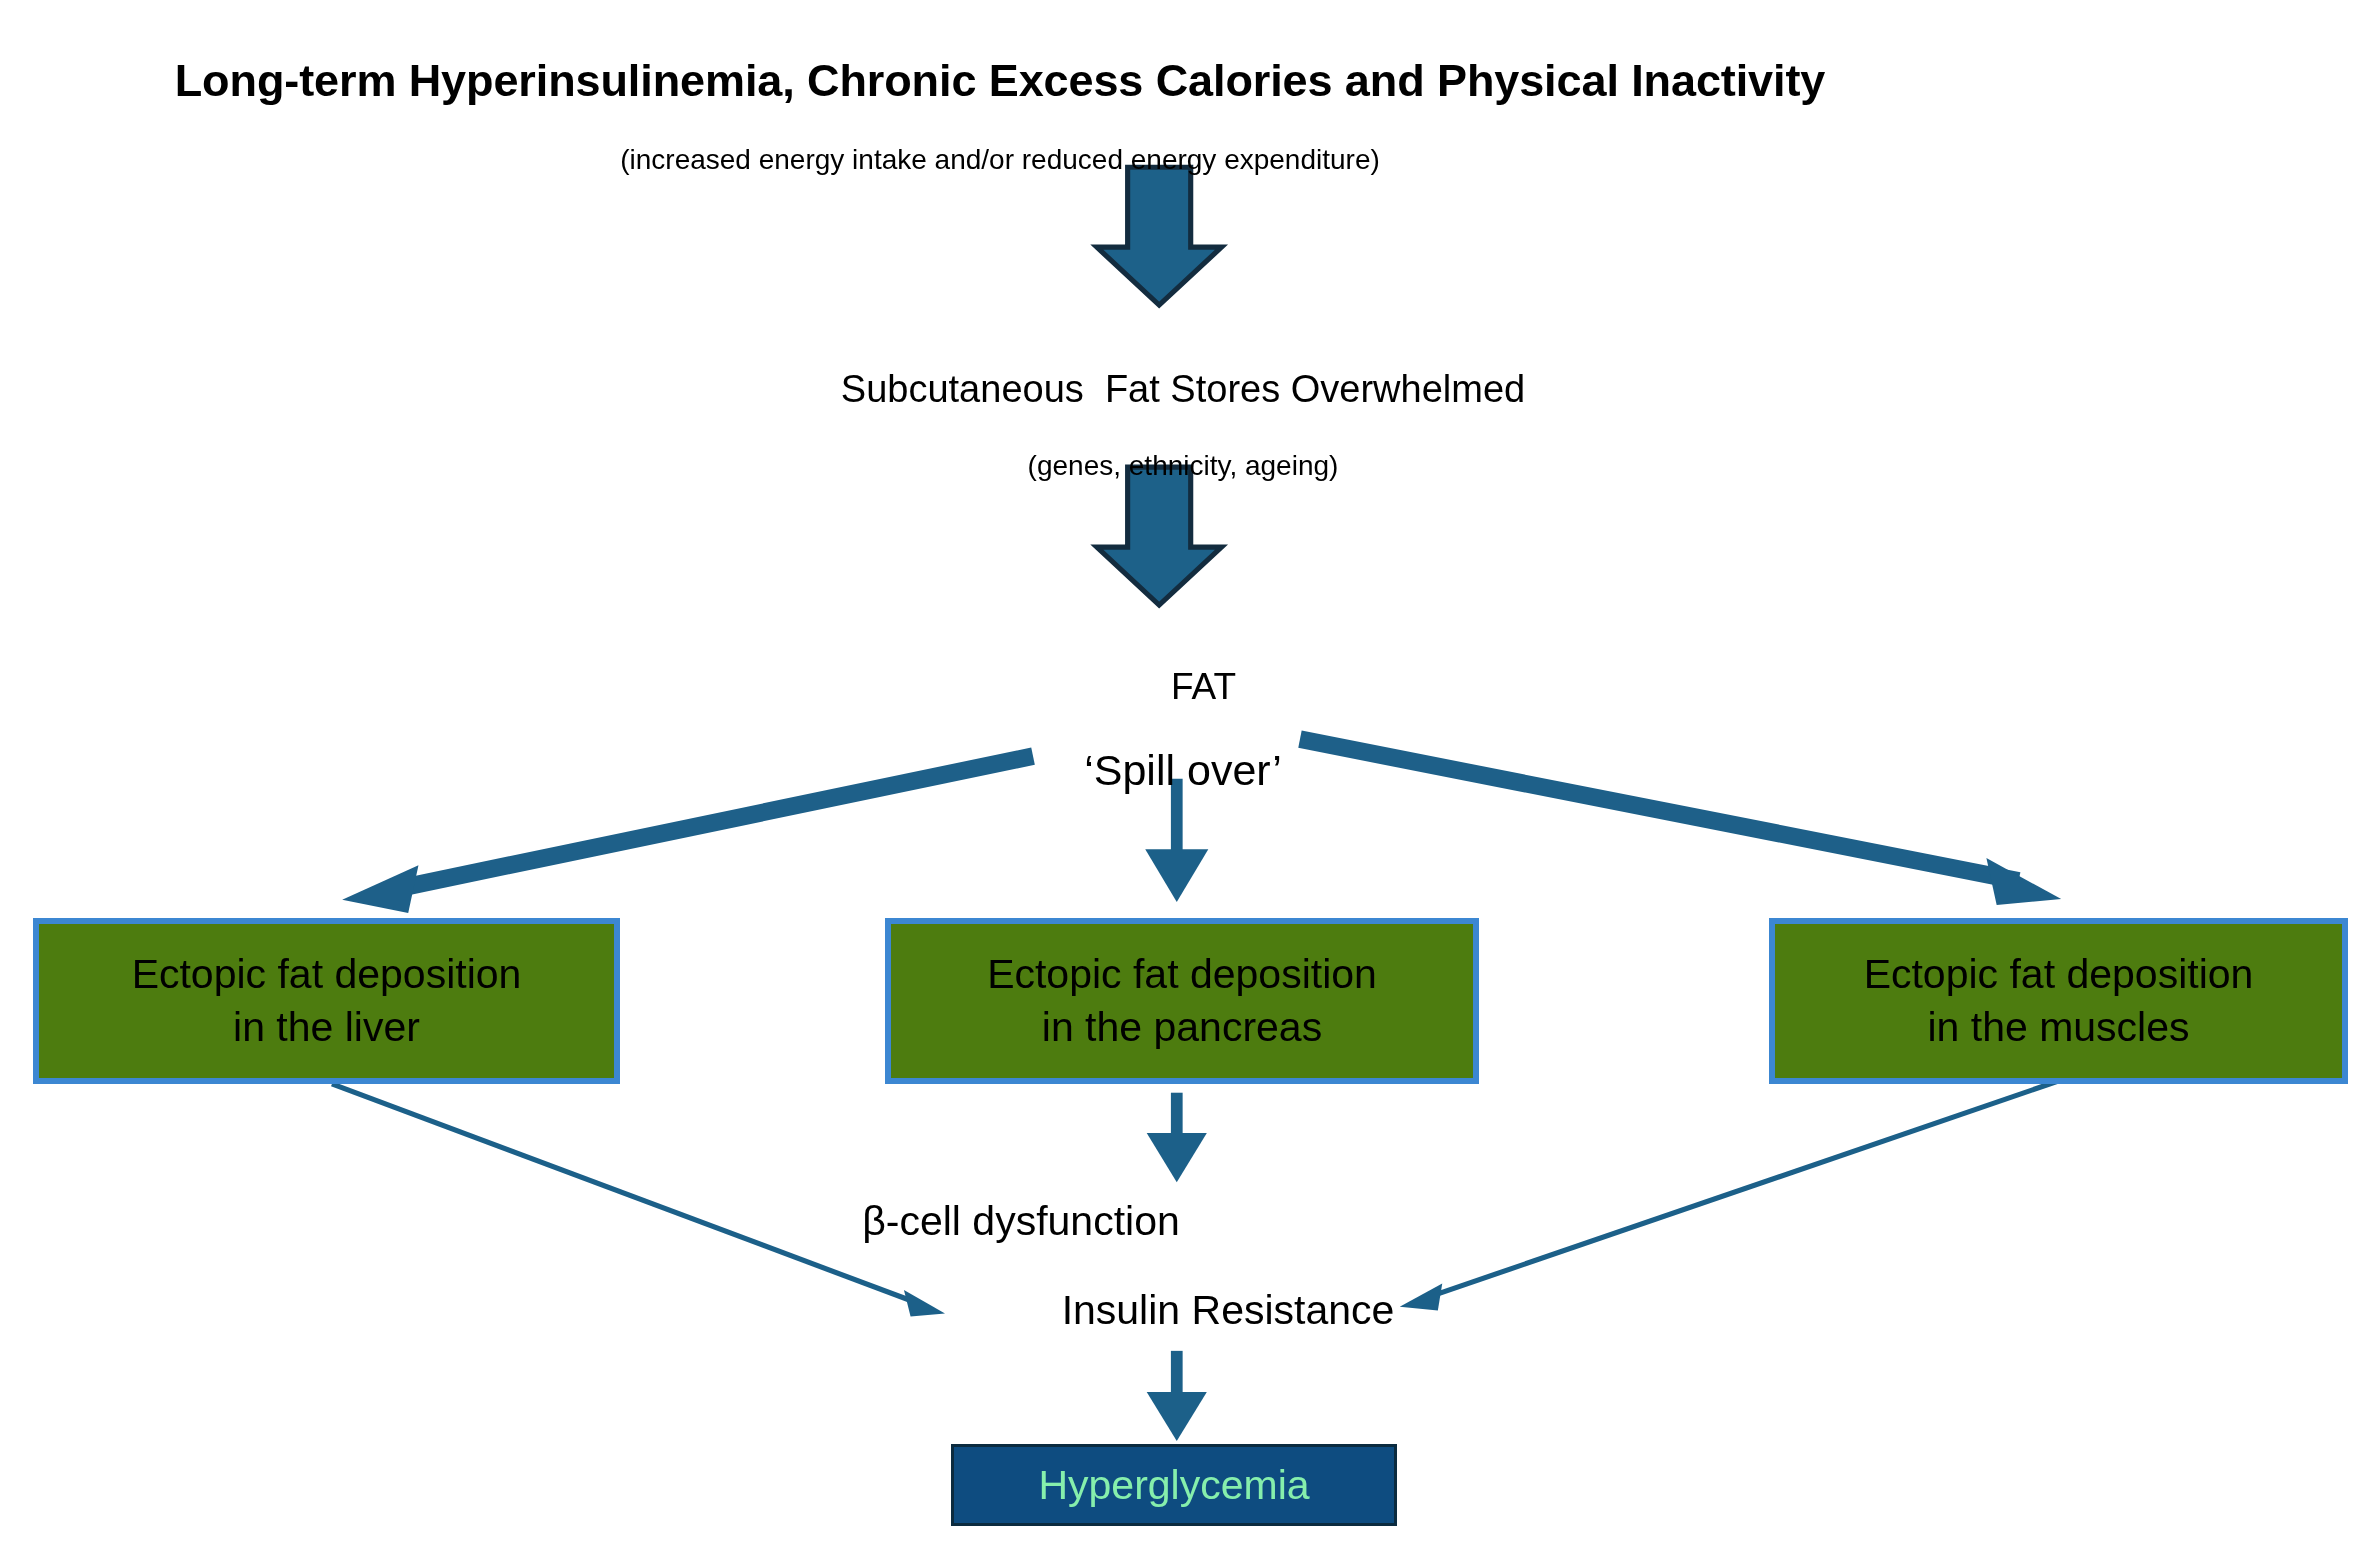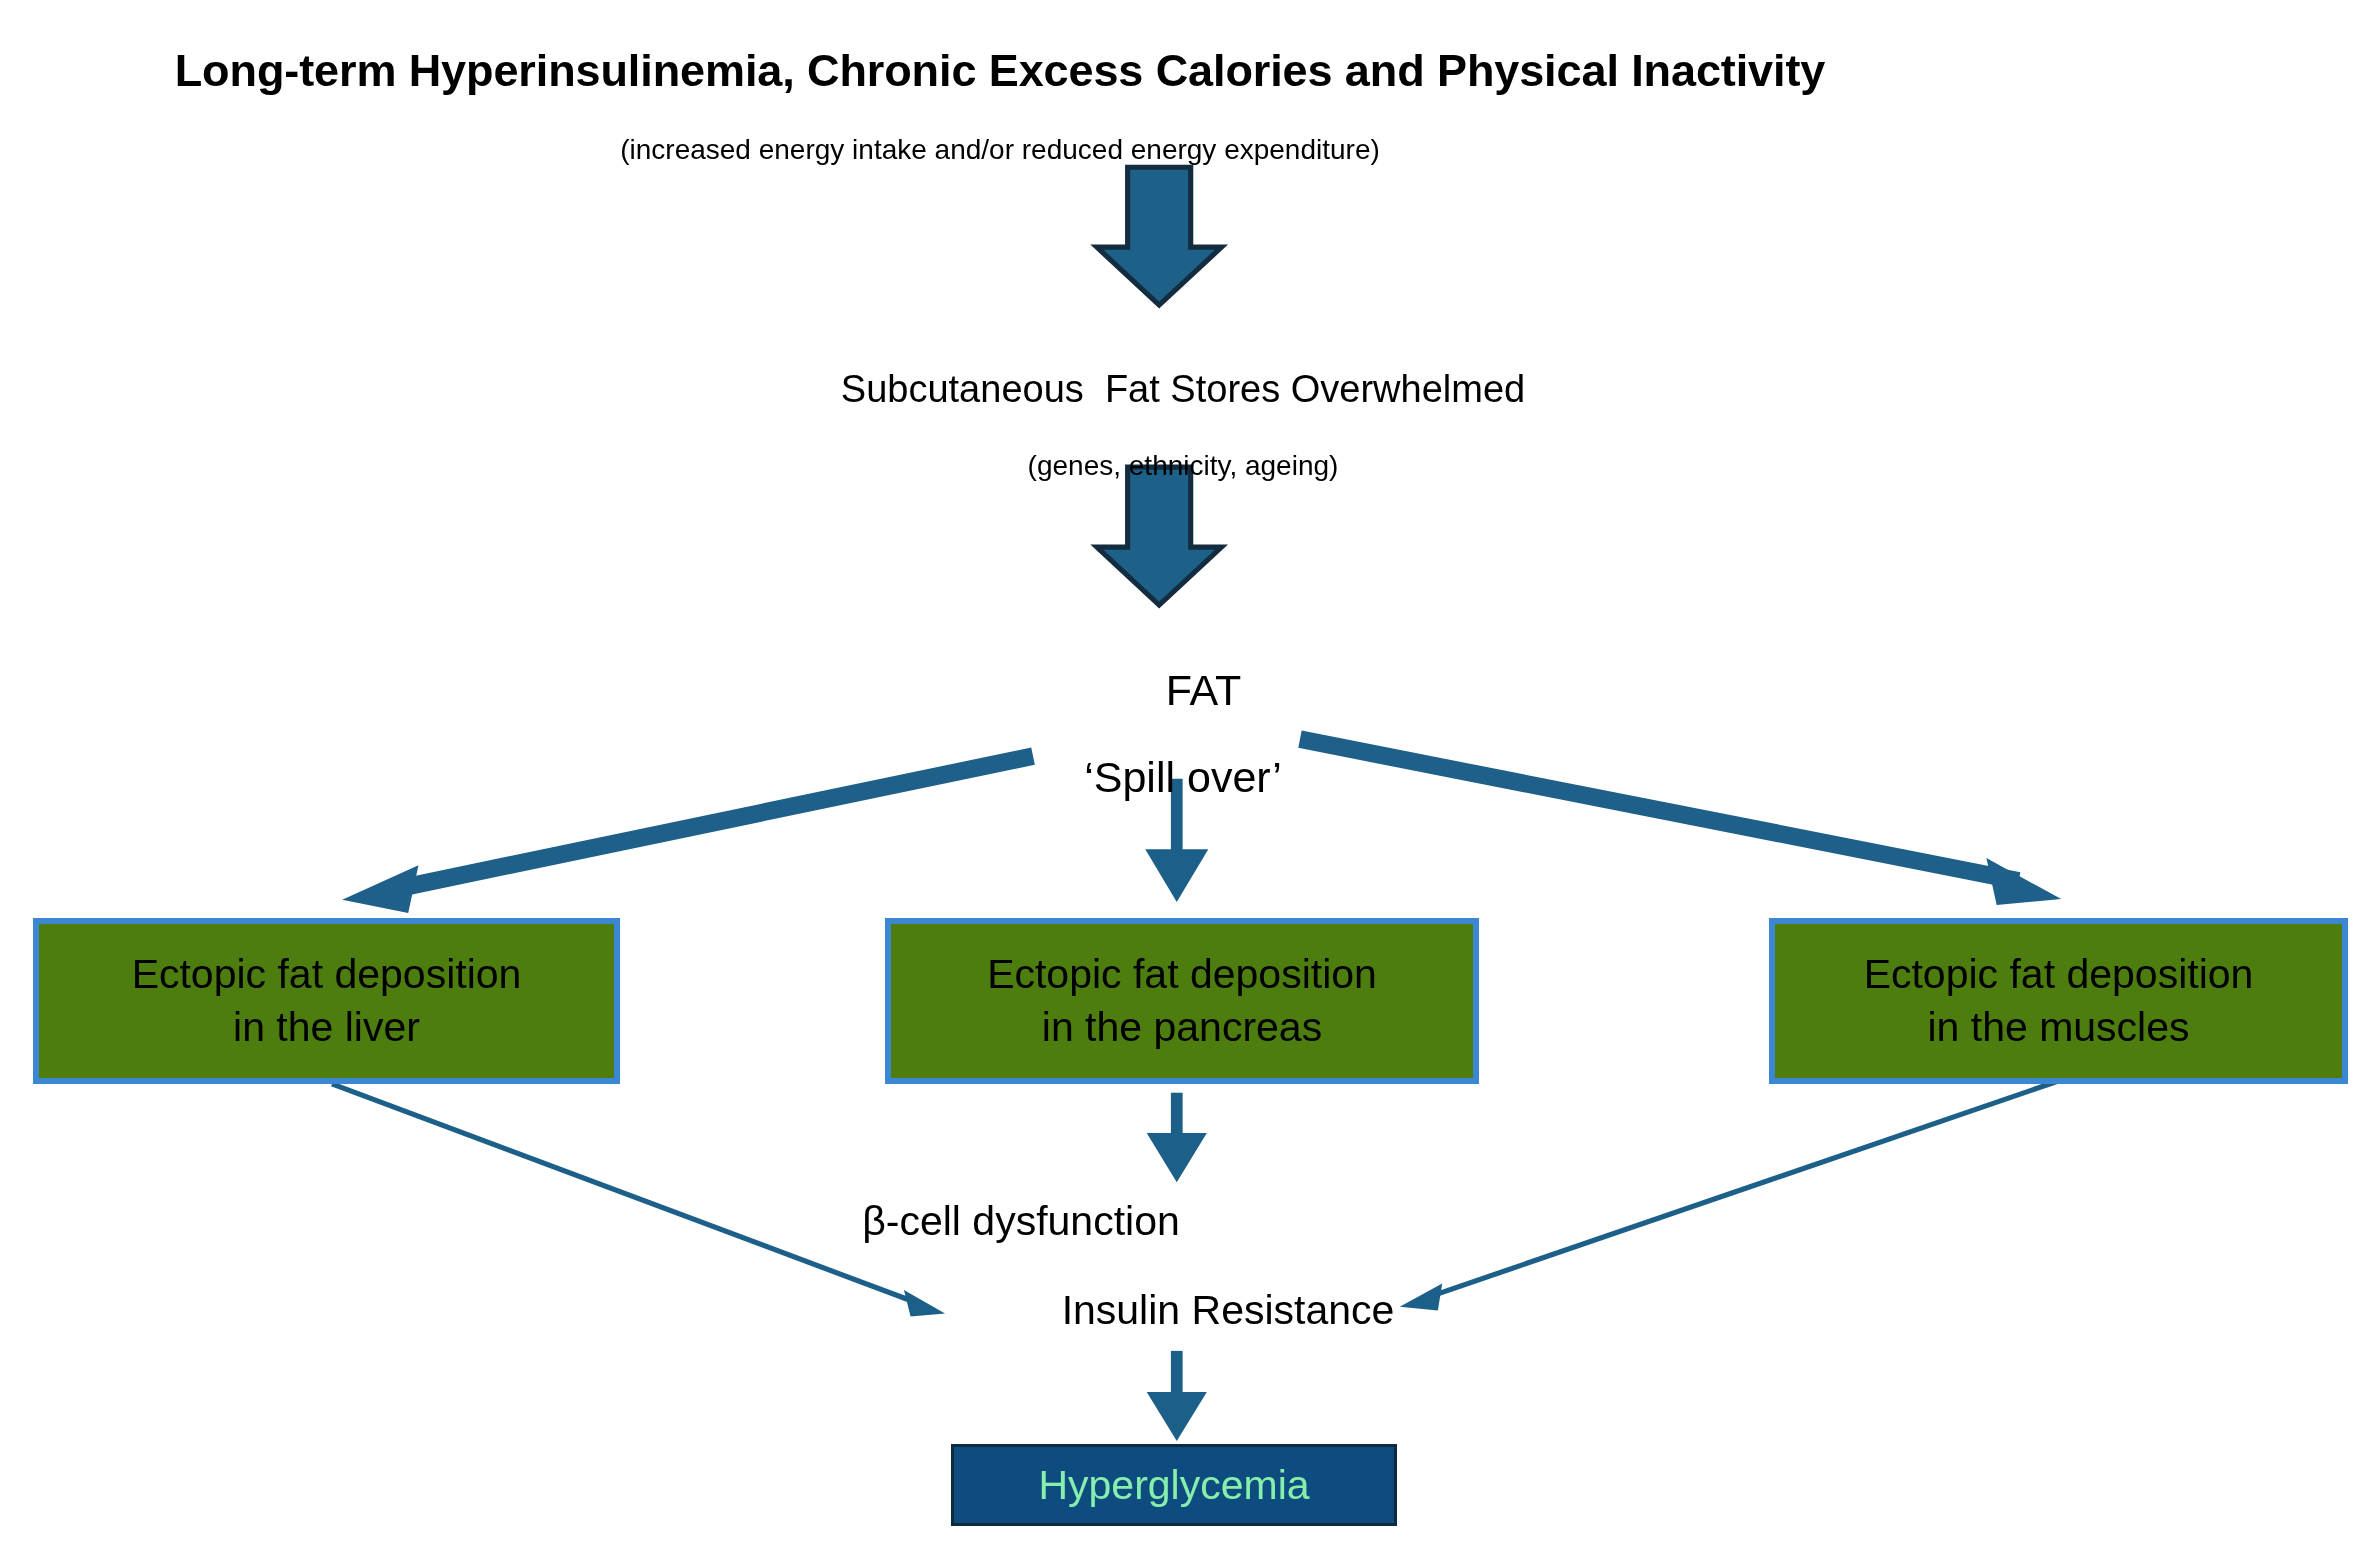--- a/index.html
+++ b/index.html
@@ -29,21 +29,21 @@
   .node {
     position: absolute;
     text-align: center;
     line-height: 1.18;
     white-space: pre;
   }
 
   
   #title-block {
     left: 0;
-    top: 16px;
+    top: 26px;
     width: 2000px;
   }
   #title-main {
     font-size: 45px;
     font-weight: bold;
     letter-spacing: -0.1px;
   }
   #title-sub {
     font-size: 28px;
     font-weight: normal;
@@ -65,21 +65,21 @@
     font-weight: normal;
     margin-top: 10.3px;
   }
 
   
   #fat-block {
     left: 0;
     top: 637px;
     width: 2366px;
   }
-  #fat-line1 { font-size: 43px; padding-left: 41px; }
+  #fat-line1 { font-size: 37px; padding-left: 41px; }
   #fat-line2 { font-size: 43px; margin-top: 8.8px; }
 
   
   .ectopic-box {
     position: absolute;
     box-sizing: border-box;
     background: #4d7c0f;
     border: 6.6px solid #3C87D2;
     display: flex;
     align-items: center;

